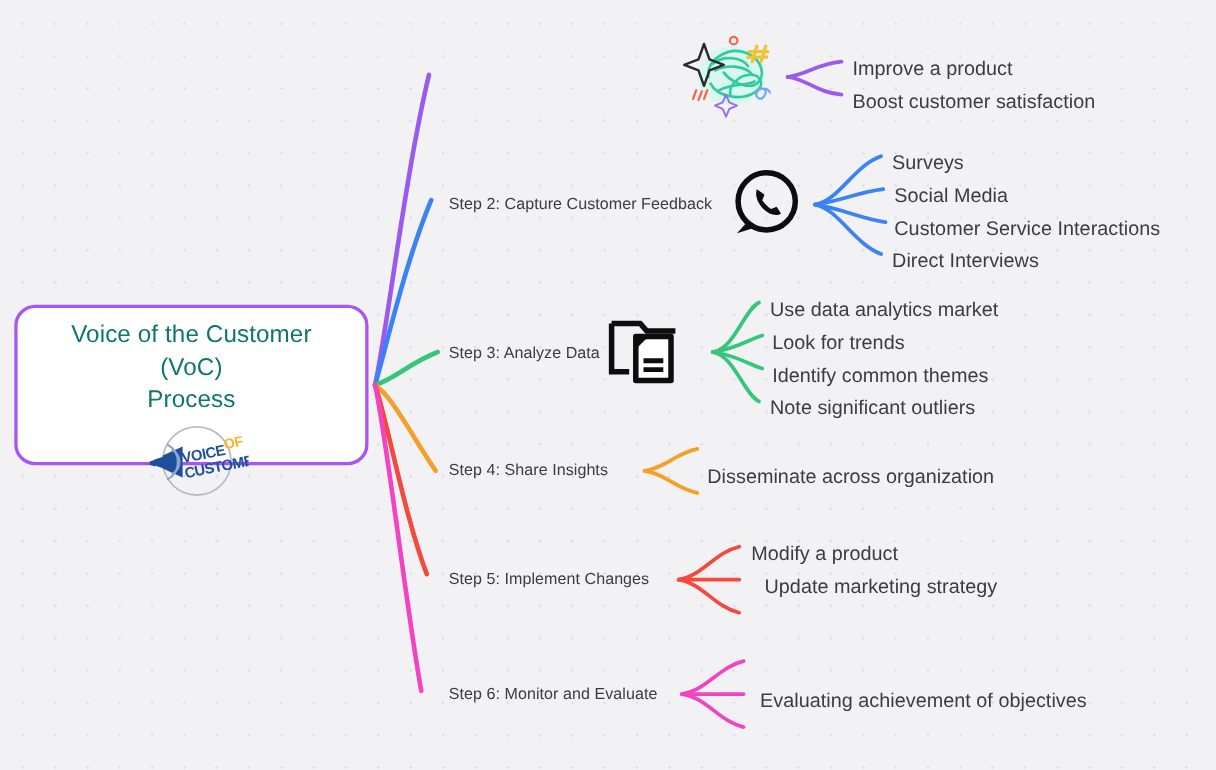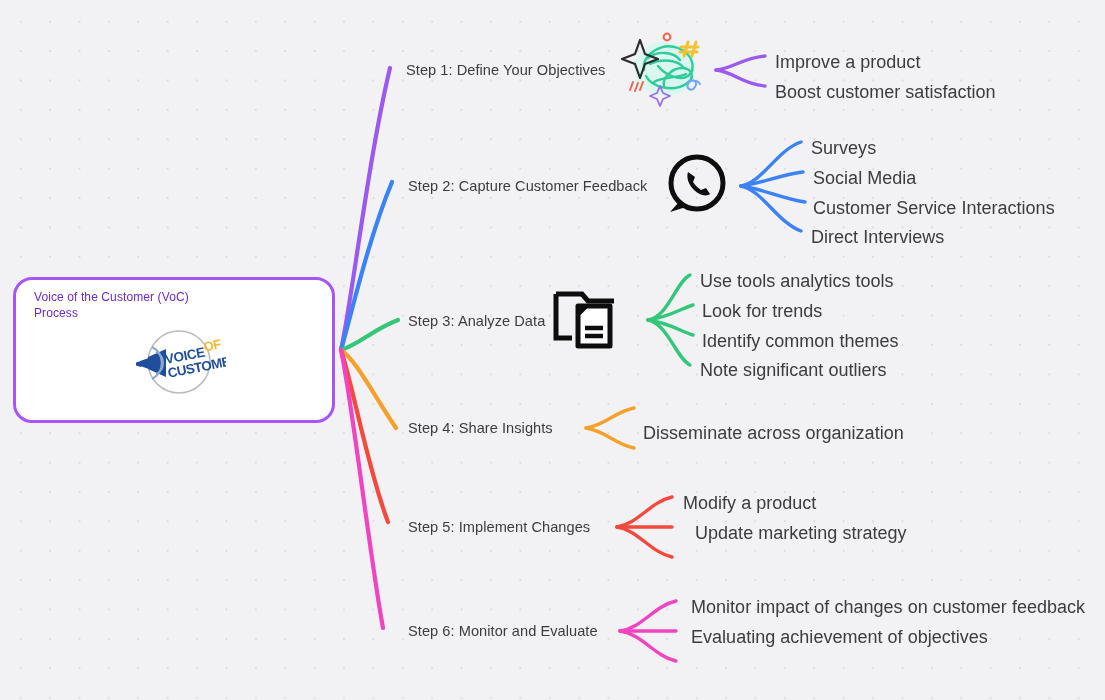--- a/index.html
+++ b/index.html
@@ -30,23 +30,23 @@
     width: 322px; height: 146px;
     background: #ffffff;
     border: 3px solid #a855f7;
     border-radius: 19px;
     display: flex;
     flex-direction: column;
     align-items: center;
     padding-top: 9px;
   }
   #root-title {
-    font-size: 12px;
-    color: #6d28d9;
-    text-align: left;
+    font-size: 22px;
+    color: #0f766e;
+    text-align: center;
     line-height: 1.35;
     letter-spacing: .1px;
     width: 280px;
   }
   #voc-logo { margin-top: 6px; }
 
   
   .step-label {
     position: absolute;
     font-size: 14.6px;
@@ -138,21 +138,20 @@
 
         <g transform="rotate(-11 70 34)">
           <text x="44" y="32" font-family="'Liberation Sans',sans-serif" font-size="13.5" font-weight="bold" fill="#1f4e9c" letter-spacing="-0.4">VOICE</text>
           <text x="84" y="27" font-family="'Liberation Sans',sans-serif" font-size="13" font-weight="bold" fill="#f5b731" letter-spacing="-0.4">OF</text>
           <text x="44" y="46" font-family="'Liberation Sans',sans-serif" font-size="13.5" font-weight="bold" fill="#1f4e9c" letter-spacing="-0.6">CUSTOMER</text>
         </g>
       </svg>
     </div>
   </div>
 
-  <div class="step-label" style="left:406px; top:62px;">Step 1: Define Your Objectives</div>
 
   <div class="node-icon" style="left:618px; top:24px;">
     <svg width="92" height="88" viewBox="0 0 92 88" aria-hidden="true">
       <ellipse cx="47" cy="45" rx="31" ry="27" fill="#d9f6ef"></ellipse>
       <g fill="none" stroke="#2ecc9b" stroke-width="2.4" stroke-linecap="round">
         <path d="M26,46 C24,30 44,18 60,24 C76,30 78,46 70,52 C62,58 46,50 40,42"></path>
         <path d="M28,52 C34,64 56,68 68,60 C78,54 74,44 64,44 C54,44 44,54 46,62"></path>
         <path d="M32,40 C44,34 60,36 66,44"></path>
         <path d="M36,58 C46,52 62,54 68,50"></path>
         <path d="M30,34 C40,26 56,28 62,36"></path>
@@ -209,32 +208,31 @@
       <path d="M4,6 L4,50 L20,50" fill="none" stroke="#0d0d0d" stroke-width="5"></path>
       <path d="M4,6 L30,6 L36,13 L62,13" fill="none" stroke="#0d0d0d" stroke-width="5"></path>
 
       <path d="M26,18 L44,18 L58,18 L58,58 L26,58 L26,26 Z" fill="#ffffff" stroke="#0d0d0d" stroke-width="5" stroke-linejoin="round"></path>
       <path d="M26,26 L34,18" fill="none" stroke="#0d0d0d" stroke-width="5"></path>
       <line x1="33" y1="40" x2="51" y2="40" stroke="#0d0d0d" stroke-width="4.5"></line>
       <line x1="33" y1="48" x2="51" y2="48" stroke="#0d0d0d" stroke-width="4.5"></line>
     </svg>
   </div>
 
-  <div class="sub-label" style="left:700px; top:268px;">Use tools analytics tools</div>
+  <div class="sub-label" style="left:700px; top:268px;">Use data analytics market</div>
   <div class="sub-label" style="left:702px; top:298px;">Look for trends</div>
   <div class="sub-label" style="left:702px; top:328px;">Identify common themes</div>
   <div class="sub-label" style="left:700px; top:357px;">Note significant outliers</div>
 
   <div class="step-label" style="left:408px; top:420px;">Step 4: Share Insights</div>
 
   <div class="sub-label" style="left:643px; top:420px;">Disseminate across organization</div>
 
   <div class="step-label" style="left:408px; top:519px;">Step 5: Implement Changes</div>
 
   <div class="sub-label" style="left:683px; top:490px;">Modify a product</div>
   <div class="sub-label" style="left:695px; top:520px;">Update marketing strategy</div>
 
   <div class="step-label" style="left:408px; top:623px;">Step 6: Monitor and Evaluate</div>
 
-  <div class="sub-label" style="left:691px; top:594px;">Monitor impact of changes on customer feedback</div>
   <div class="sub-label" style="left:691px; top:624px;">Evaluating achievement of objectives</div>
 
 </div>
 
 </body></html>

